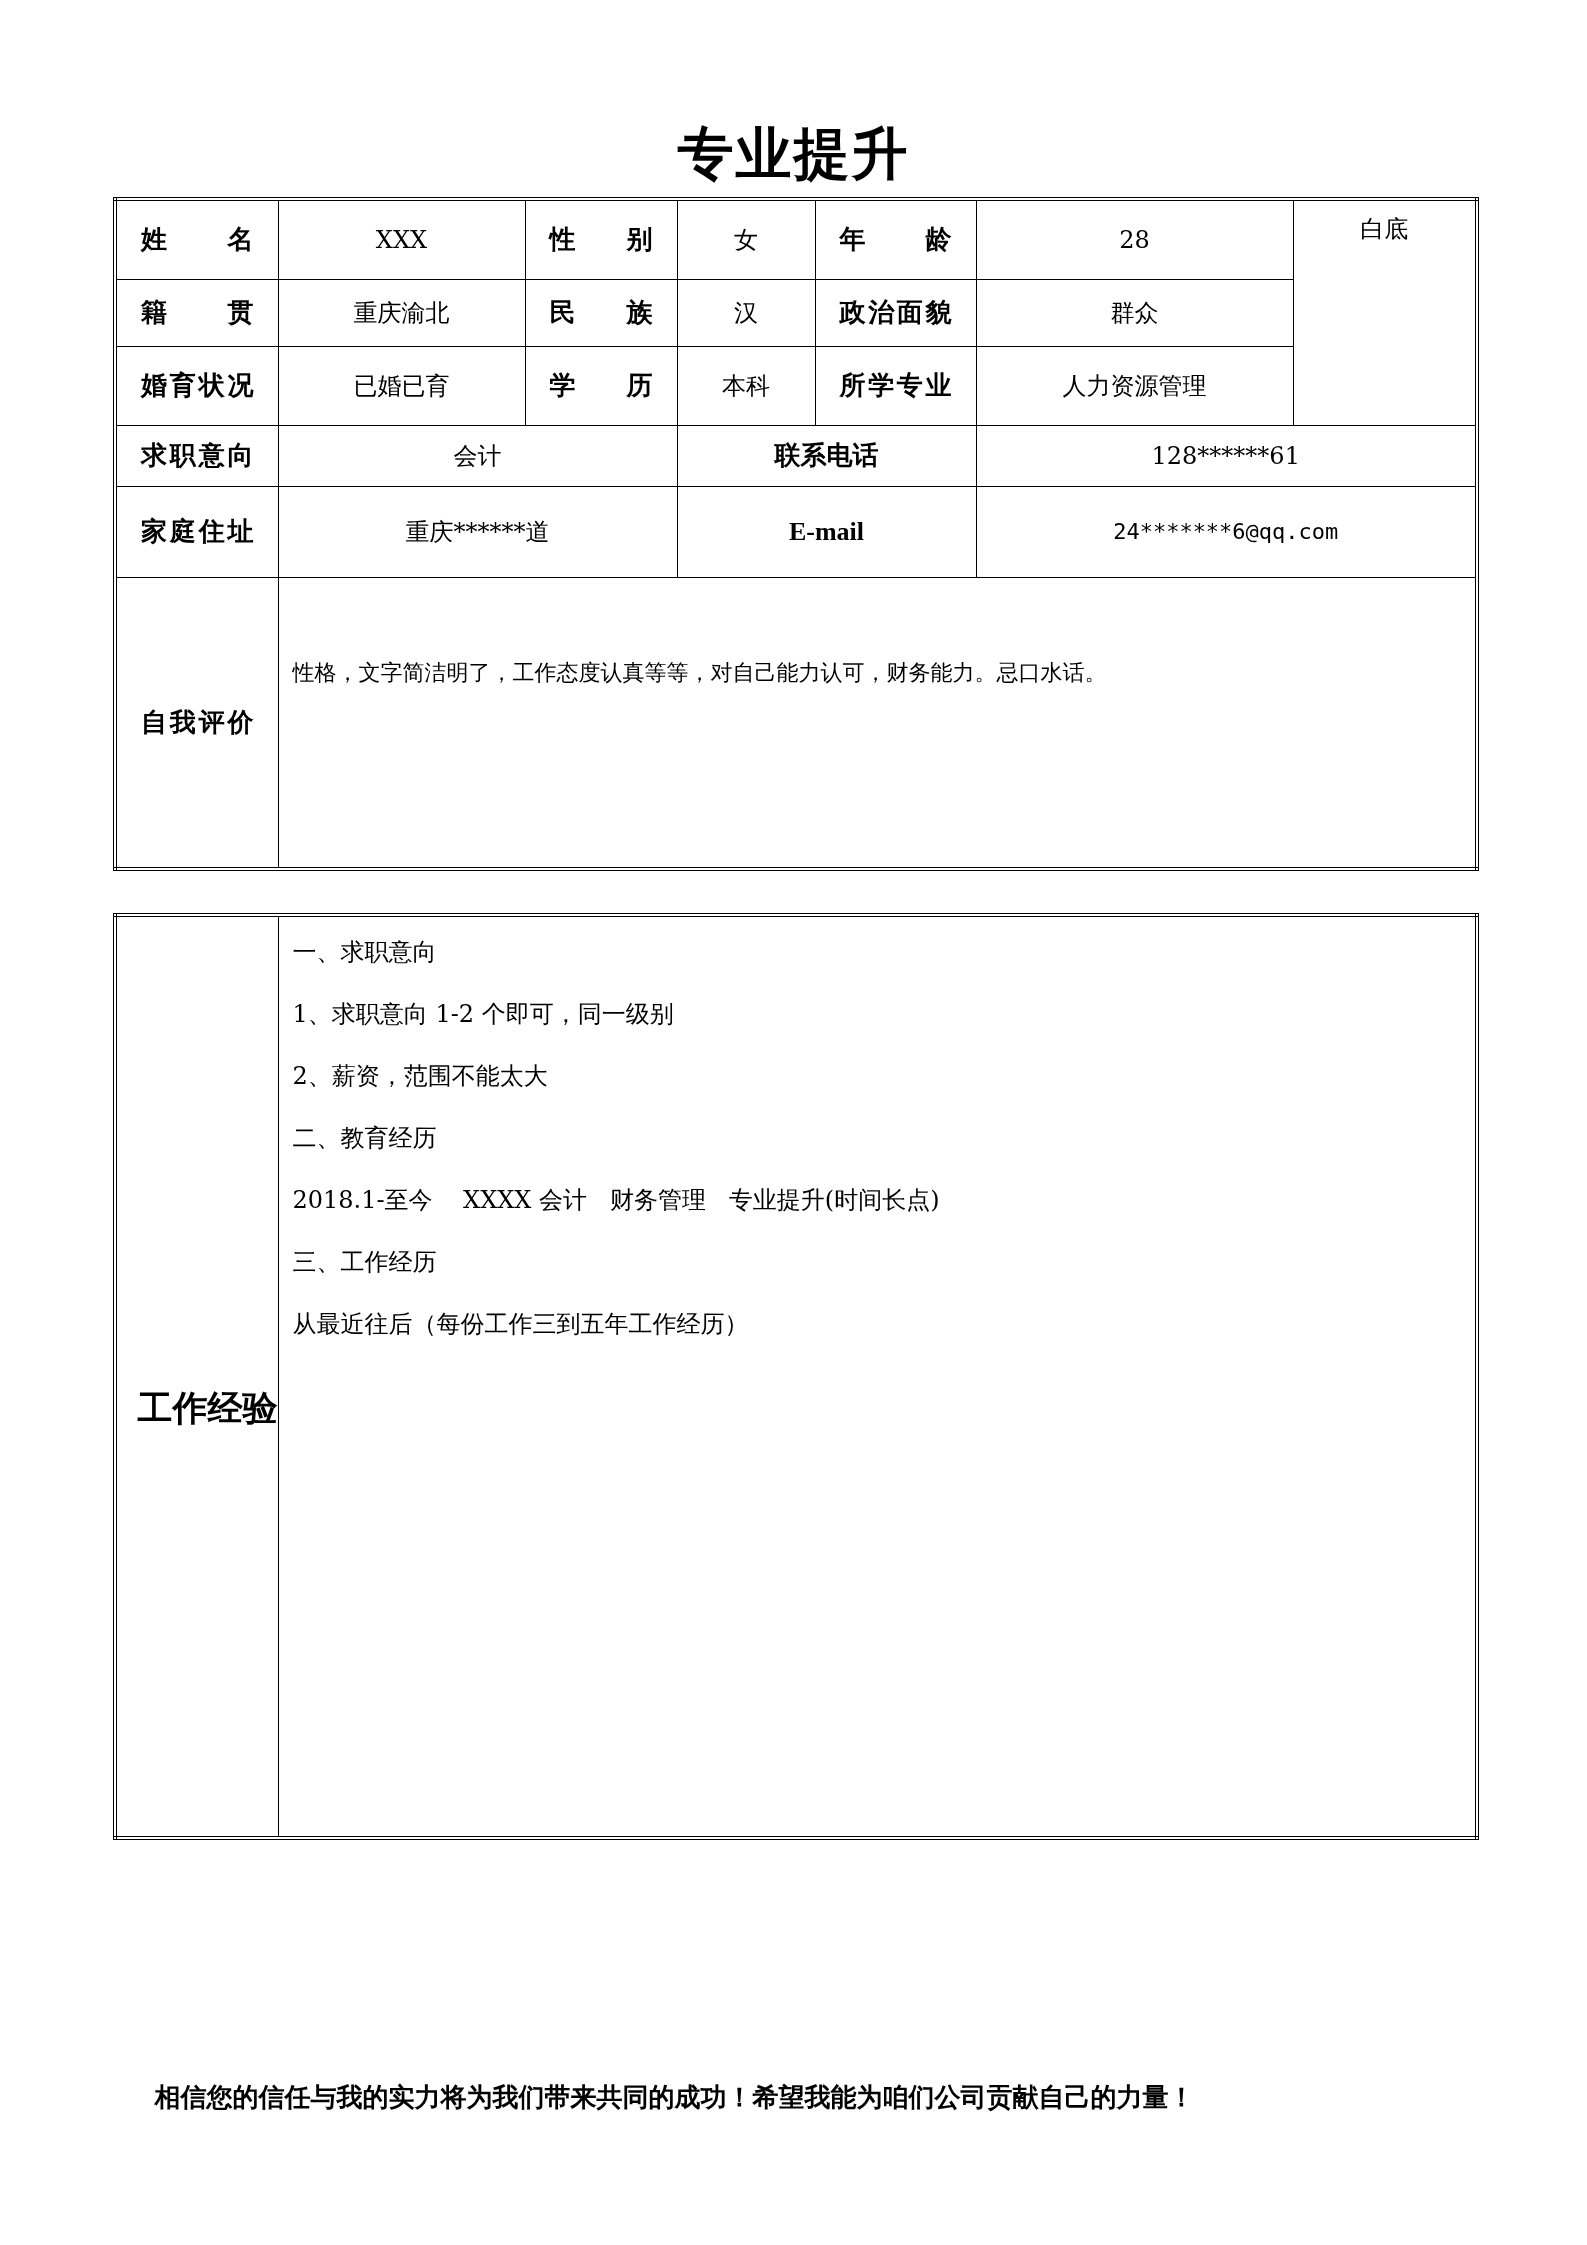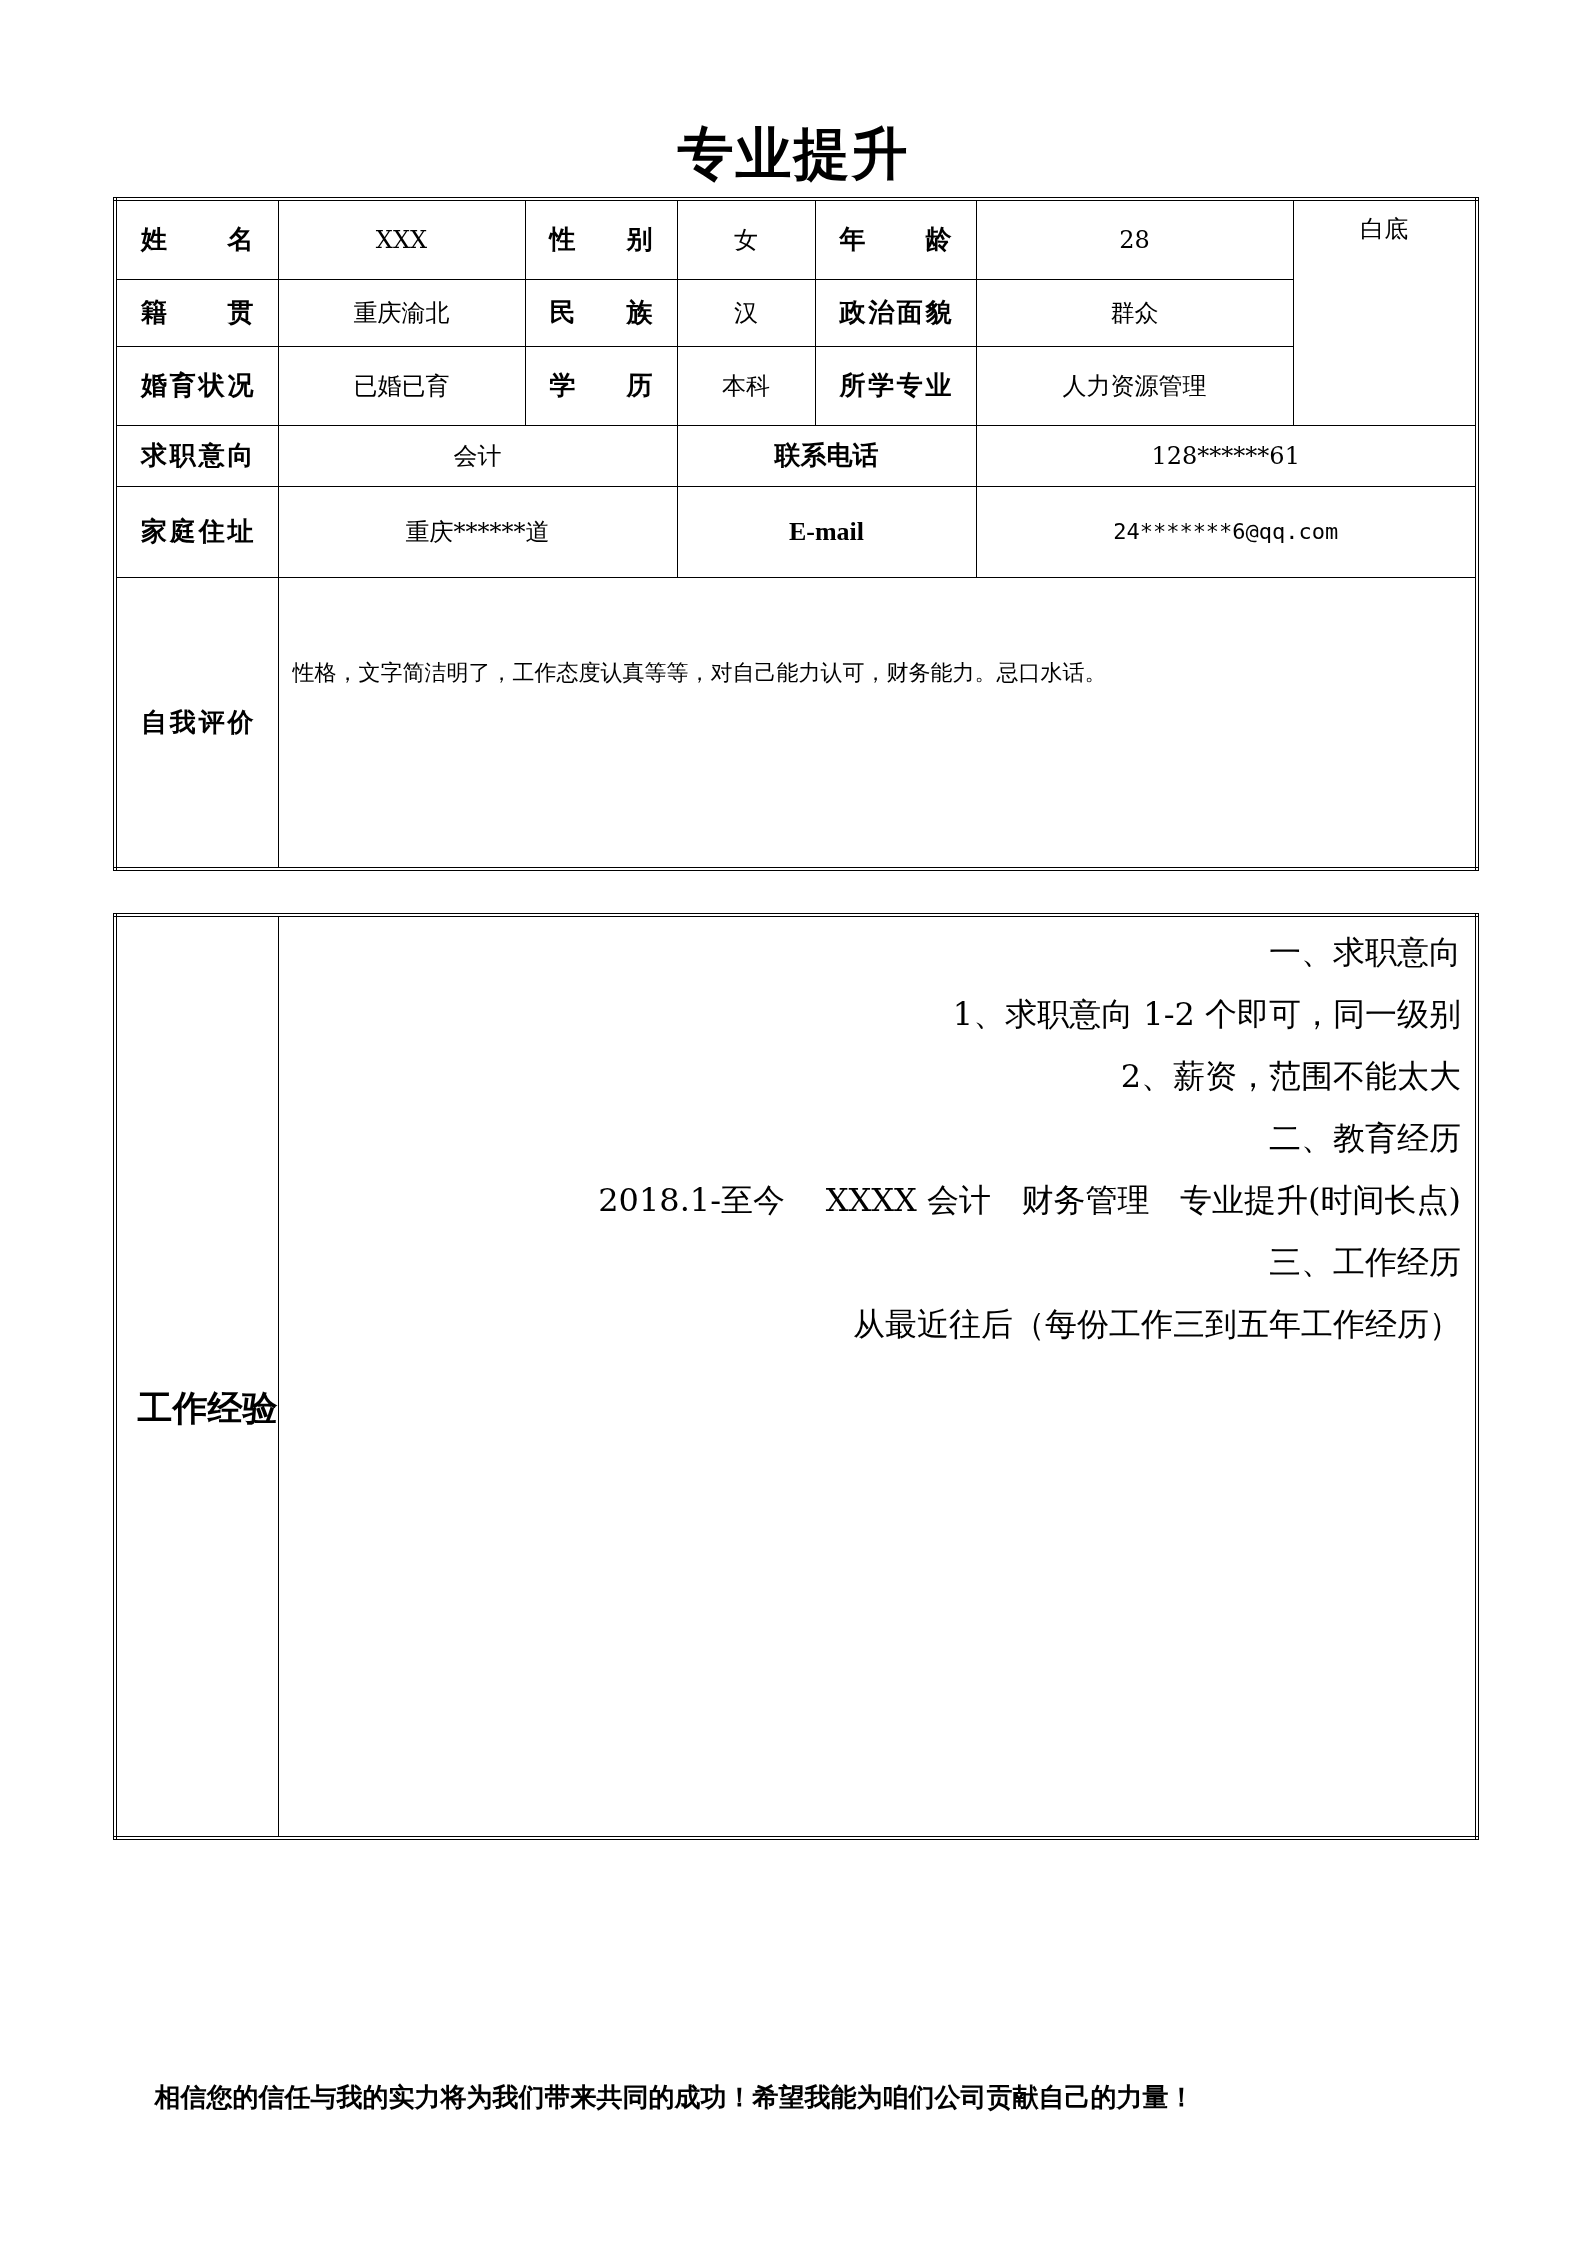--- a/index.html
+++ b/index.html
@@ -14,21 +14,21 @@
   .lbl { font-weight: bold; font-size: 26px; text-align: justify; text-align-last: justify;
          padding: 11px 24px; }
   .lbl-c { font-weight: bold; font-size: 26px; text-align: center; }
   .val { font-size: 24px; margin-top: 28px; }
   .mono { font-family: "DejaVu Sans Mono", "Liberation Mono", monospace; font-size: 22px; }
   .photo { vertical-align: top; padding-top: 12px; font-size: 24px; margin-top: 11px; }
   .selfeval { text-align: left; vertical-align: top; padding: 80px 16px 0 14px; font-size: 22px; }
   #t1 { top: 197px; }
   #t2 { top: 913px; }
   .exp { text-align: left; vertical-align: top; padding: 8px 14px 0 14px; }
-  .exp-line { font-size: 32px; height: 62px; line-height: 54px; white-space: pre; text-align: right; }
+  .exp-line { font-size: 24px; height: 62px; line-height: 54px; white-space: pre; }
   .exp-lbl { vertical-align: top; padding-top: 468px; font-weight: bold; font-size: 35px; text-align: right; }
   .footer { position: absolute; left: 0; width: 1349px; top: 2080px; text-align: center;
             font-size: 26px; font-weight: bold; }
 </style>
 </head>
 <body>
 
 <div class="title">专业提升</div>
 
 <table id="t1">

